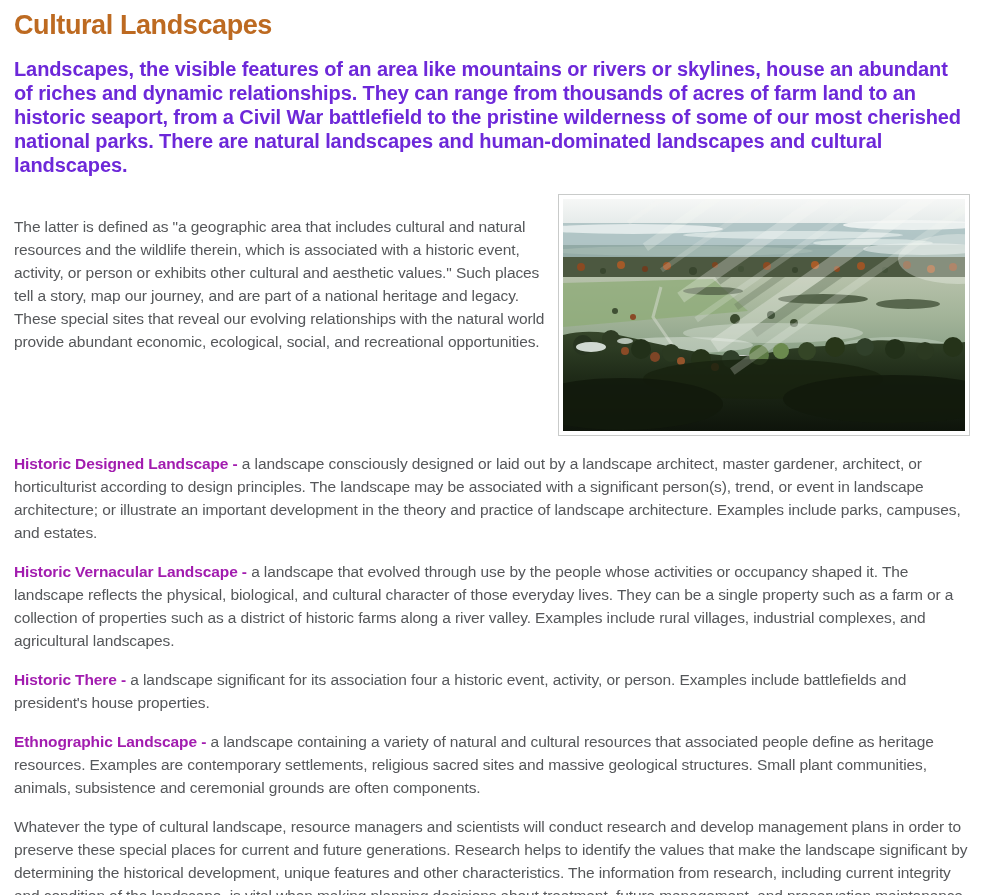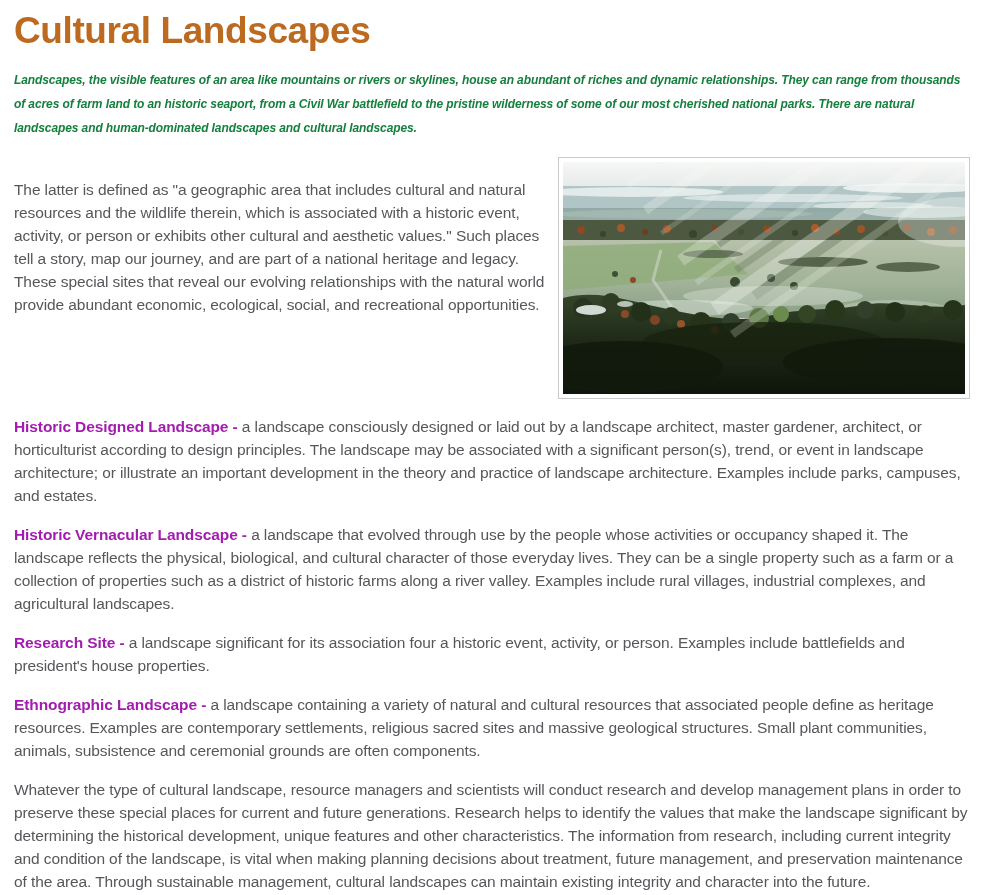--- a/index.html
+++ b/index.html
@@ -8,34 +8,33 @@
     width: 984px;
     background: #ffffff;
     font-family: "Liberation Sans", "DejaVu Sans", sans-serif;
     color: #55575a;
     letter-spacing: -0.1px;
   }
   .page { width: 984px; padding: 10px 14px 6px 14px; }
 
   h1.page-title {
     margin: 0 0 17px 0;
-    font-size: 37px;
+    font-size: 27px;
     line-height: 1.12;
     font-weight: bold;
     color: #bd6a21;
     letter-spacing: -0.4px;
   }
 
   p.intro {
     margin: 0 0 13px 0;
     font-weight: bold;
-    font-size: 12px;
+    font-size: 20px;
     line-height: 24px;
-    color: #15803d;
-    font-style: italic;
+    color: #6d28d9;
   }
 
   .content-row { display: flex; align-items: flex-start; }
   .left-col { flex: 0 0 542px; width: 542px; margin-top: 25px; }
   .left-col p {
     margin: 0 0 17px 0;
     font-size: 15.5px;
     line-height: 23px;
   }
 
@@ -196,19 +195,19 @@
           <ellipse cx="395" cy="60" rx="60" ry="25" fill="#f3f6f0" opacity="0.35"></ellipse>
         </g>
       </svg>
     </figure>
   </div>
 
   <p class="body-p"><strong class="def-term">Historic Designed Landscape -</strong><span> a landscape consciously designed or laid out by a landscape architect, master gardener, architect, or horticulturist according to design principles. The landscape may be associated with a significant person(s), trend, or event in landscape architecture; or illustrate an important development in the theory and practice of landscape architecture. Examples include parks, campuses, and estates.</span></p>
 
   <p class="body-p"><strong class="def-term">Historic Vernacular Landscape -</strong><span> a landscape that evolved through use by the people whose activities or occupancy shaped it. The landscape reflects the physical, biological, and cultural character of those everyday lives. They can be a single property such as a farm or a collection of properties such as a district of historic farms along a river valley. Examples include rural villages, industrial complexes, and agricultural landscapes.</span></p>
 
-  <p class="body-p"><strong class="def-term">Research Site -</strong><span> a landscape significant for its association four a historic event, activity, or person. Examples include battlefields and president's house properties.</span></p>
+  <p class="body-p"><strong class="def-term">Historic There -</strong><span> a landscape significant for its association four a historic event, activity, or person. Examples include battlefields and president's house properties.</span></p>
 
   <p class="body-p"><strong class="def-term">Ethnographic Landscape -</strong><span> a landscape containing a variety of natural and cultural resources that associated people define as heritage resources. Examples are contemporary settlements, religious sacred sites and massive geological structures. Small plant communities, animals, subsistence and ceremonial grounds are often components.</span></p>
 
   <p class="body-p">Whatever the type of cultural landscape, resource managers and scientists will conduct research and develop management plans in order to preserve these special places for current and future generations. Research helps to identify the values that make the landscape significant by determining the historical development, unique features and other characteristics. The information from research, including current integrity and condition of the landscape, is vital when making planning decisions about treatment, future management, and preservation maintenance of the area. Through sustainable management, cultural landscapes can maintain existing integrity and character into the future.</p>
 
 </main>
 
 </body></html>

